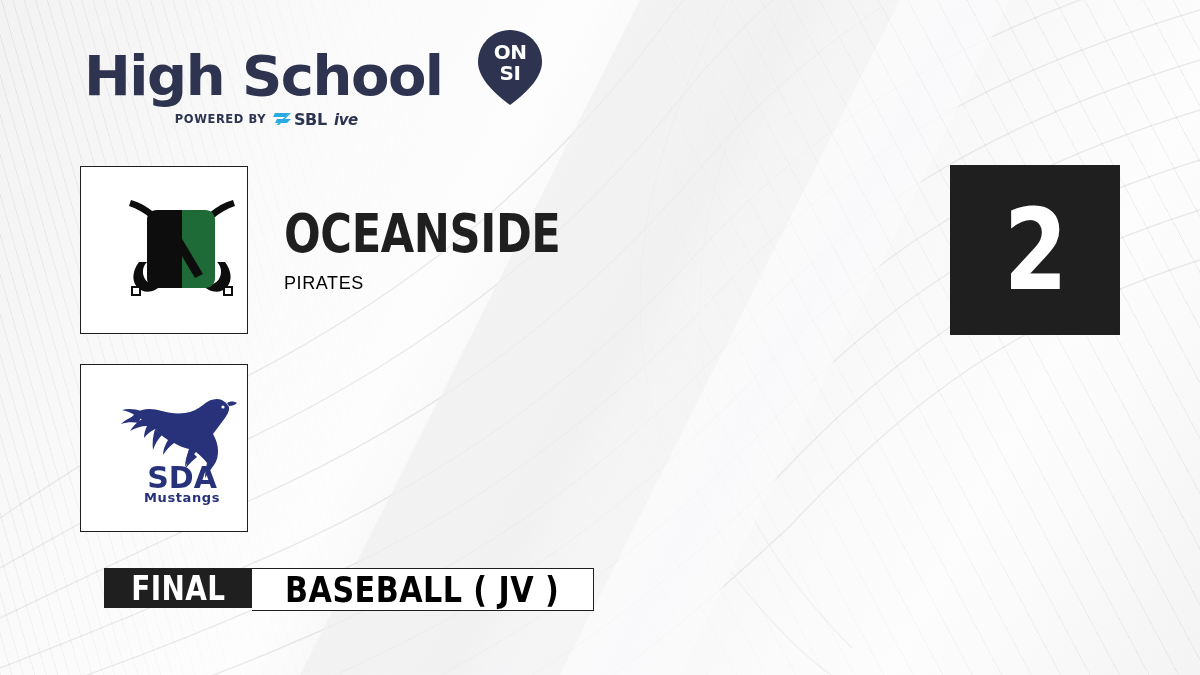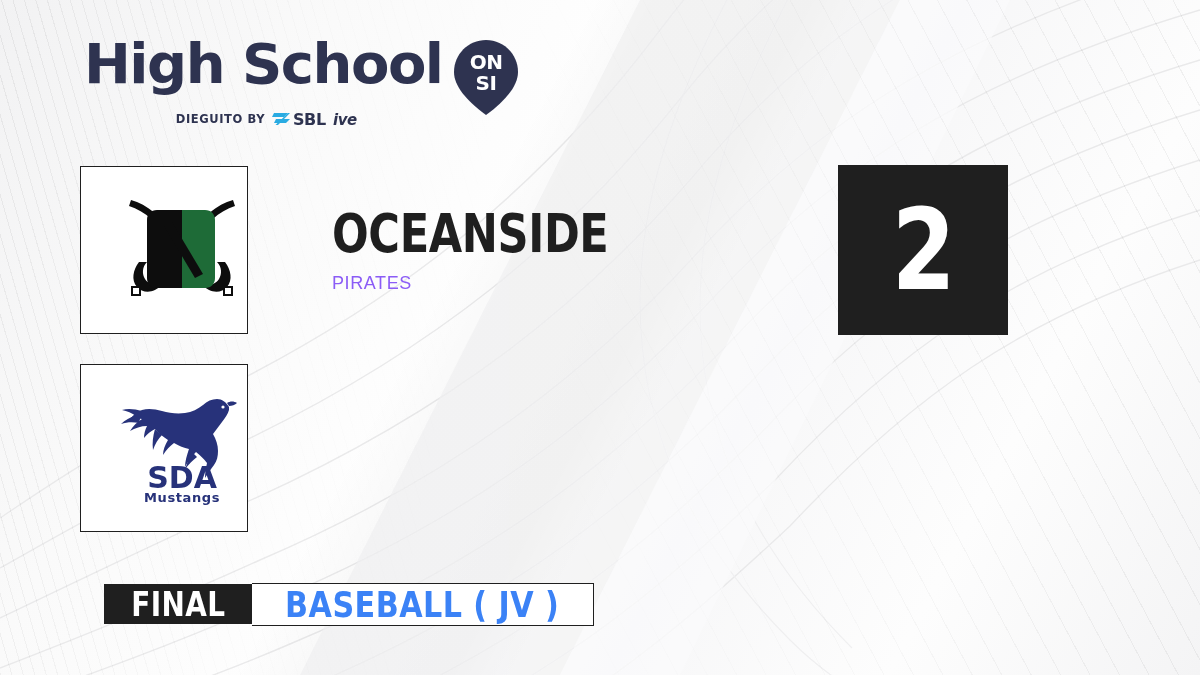--- a/index.html
+++ b/index.html
@@ -56,22 +56,23 @@
   
   .brand {
     position: absolute;
     left: 84px;
     top: 36px;
     width: 420px;
     height: 100px;
   }
   .brand-row {
     display: flex;
-    align-items: flex-start;
+    align-items: flex-end;
     height: 68px;
+    gap: 24px;
   }
   .brand-word {
     font-family: "DejaVu Sans", sans-serif;
     font-weight: 700;
     font-size: 56px;
     letter-spacing: -1.5px;
     color: #2e3350;
     line-height: 1;
     white-space: nowrap;
   }
@@ -105,25 +106,24 @@
     letter-spacing: 0.6px;
     color: #2e3350;
     margin-right: 7px;
   }
   .sbl-mark { display: block; }
 
   
   .team-row {
     position: absolute;
     left: 80px;
-    width: 928px;
+    width: 1040px;
     height: 170px;
     display: flex;
     align-items: center;
-    gap: 48px;
   }
   .team-row.row-1 { top: 165px; }
   .team-row.row-2 { top: 363px; }
 
   .logo-box {
     width: 168px;
     height: 168px;
     border: 1.5px solid #1f1f1f;
     background: #ffffff;
     box-sizing: border-box;
@@ -148,21 +148,21 @@
     transform-origin: left center;
     white-space: nowrap;
     letter-spacing: -0.5px;
   }
   .team-mascot {
     margin-top: 12px;
     font-family: "Liberation Sans", sans-serif;
     font-weight: 400;
     font-size: 18px;
     letter-spacing: 0.6px;
-    color: #8b5cf6;
+    color: #000000;
     white-space: nowrap;
   }
   .score-box {
     flex: 0 0 auto;
     width: 170px;
     height: 170px;
     background: #1f1f1f;
     display: flex;
     align-items: center;
     justify-content: center;
@@ -177,21 +177,21 @@
     letter-spacing: -2px;
   }
 
   
   .status-bar {
     position: absolute;
     left: 80px;
     top: 568px;
     height: 72px;
     display: flex;
-    align-items: center;
+    align-items: flex-start;
     padding-left: 24px;
   }
   .status-state {
     background: #1f1f1f;
     color: #ffffff;
     width: 148px;
     display: flex;
     align-items: center;
     justify-content: center;
     font-family: "DejaVu Sans", sans-serif;
@@ -202,21 +202,21 @@
   .status-state span { display: inline-block; transform: scaleX(0.82); }
   .status-sport {
     background: #ffffff;
     border: 1.5px solid #1f1f1f;
     border-left: none;
     box-sizing: border-box;
     width: 342px;
     display: flex;
     align-items: center;
     justify-content: center;
-    color: #3b82f6;
+    color: #000000;
     font-family: "DejaVu Sans", sans-serif;
     font-weight: 700;
     font-size: 36px;
     letter-spacing: 0.5px;
   }
   .status-sport span { display: inline-block; transform: scaleX(0.84); }
 </style>
 </head>
 <body>
 
@@ -256,21 +256,21 @@
       <div class="brand-word">High School</div>
       <div class="pin-wrap">
         <svg width="66" height="78" viewBox="0 0 66 78" aria-hidden="true">
           <path d="M33 2 C15.3 2 1 16.3 1 34 C1 47.5 13 62.5 33 77 C53 62.5 65 47.5 65 34 C65 16.3 50.7 2 33 2 Z" fill="#2e3350"></path>
           <text class="pin-text-on" x="33" y="31" text-anchor="middle">ON</text>
           <text class="pin-text-si" x="33" y="52" text-anchor="middle">SI</text>
         </svg>
       </div>
     </div>
     <div class="powered">
-      <div class="powered-label">DIEGUITO BY</div>
+      <div class="powered-label">POWERED BY</div>
       <svg class="sbl-mark" width="104" height="20" viewBox="0 0 104 20" aria-hidden="true">
         <g fill="#29abe2">
           <path d="M2 4 L16 4 L12 8 L0 8 Z"></path>
           <path d="M4 10 L18 10 L14 14 L2 14 Z"></path>
           <path d="M16 4 L18 4 L6 16 L3.5 16 Z"></path>
         </g>
         <g fill="#2e3350" font-family="DejaVu Sans, sans-serif" font-weight="700" font-size="16" letter-spacing="-0.4">
           <text x="21" y="16">SBL</text>
           <text x="61" y="16" font-style="italic" font-size="15">ive</text>
         </g>

